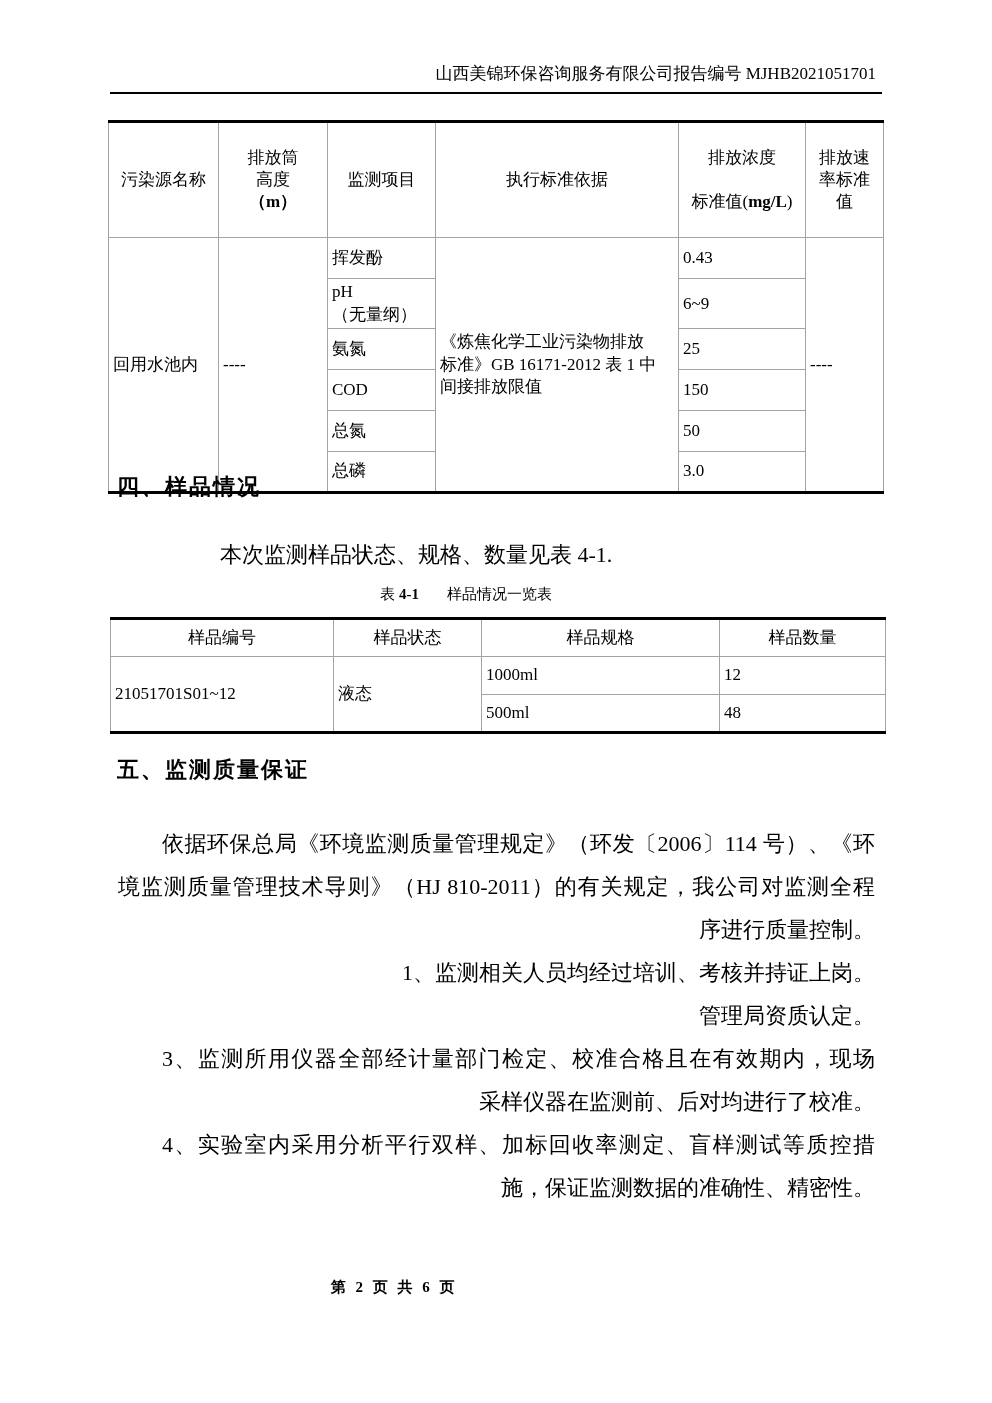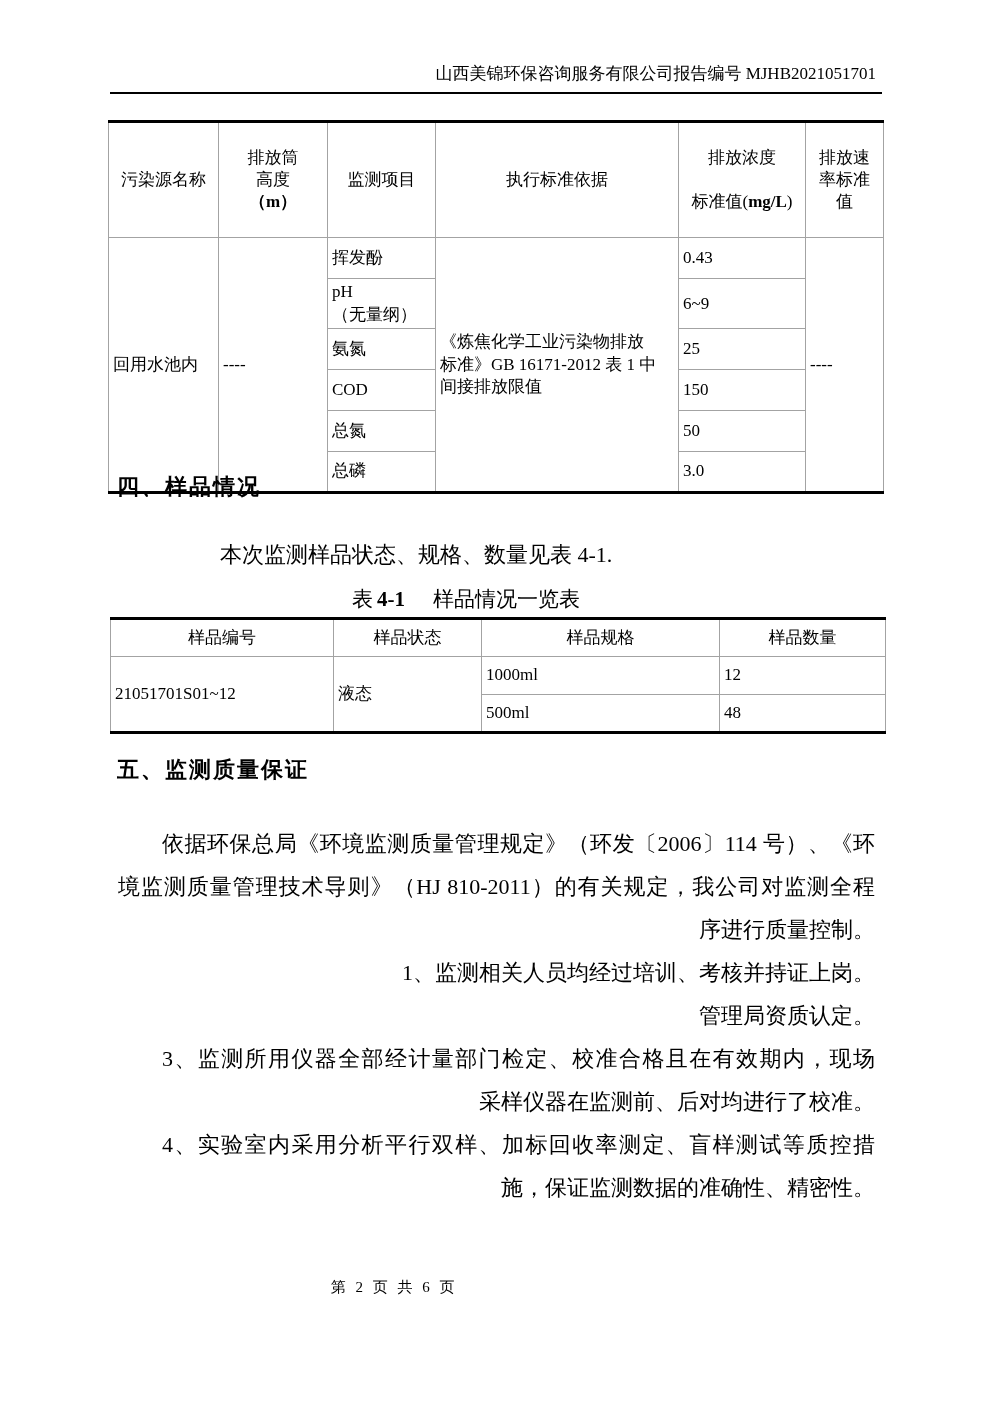--- a/index.html
+++ b/index.html
@@ -47,36 +47,36 @@
   .title-4 { top: 472px; }
   .title-5 { top: 755px; }
 
   .intro-line {
     position: absolute; top: 540px; left: 180px;
     font-size: 22px;
     margin-left: 40px;
   }
   .table-caption {
     position: absolute; top: 585px; left: 0; width: 932px;
-    text-align: center; font-size: 21px;
+    text-align: center; font-size: 15px;
   }
   .table-caption .num { font-weight: bold; margin-right: 28px; }
   .table-caption .lbl { margin-right: 4px; }
 
   .body-text {
     position: absolute; top: 822px; left: 118px; width: 757px;
     font-size: 22px;
   }
   .body-text .line { line-height: 43px; height: 43px; overflow: hidden; text-align: right; }
   .body-text .ind { text-indent: 44px; }
   .body-text .fill { text-align: justify; text-align-last: justify; }
 
   .page-footer {
     position: absolute; top: 1278px; left: 0; width: 788px;
-    text-align: center; font-size: 15px; letter-spacing: 3px;
+    text-align: center; font-size: 15px; letter-spacing: 3px; font-weight: bold;
   }
 </style>
 </head>
 <body>
 
 <div class="page-header">
   <span>山西美锦环保咨询服务有限公司</span>
   <span>报告编号 MJHB2021051701</span>
 </div>
 <div class="header-rule"></div>

